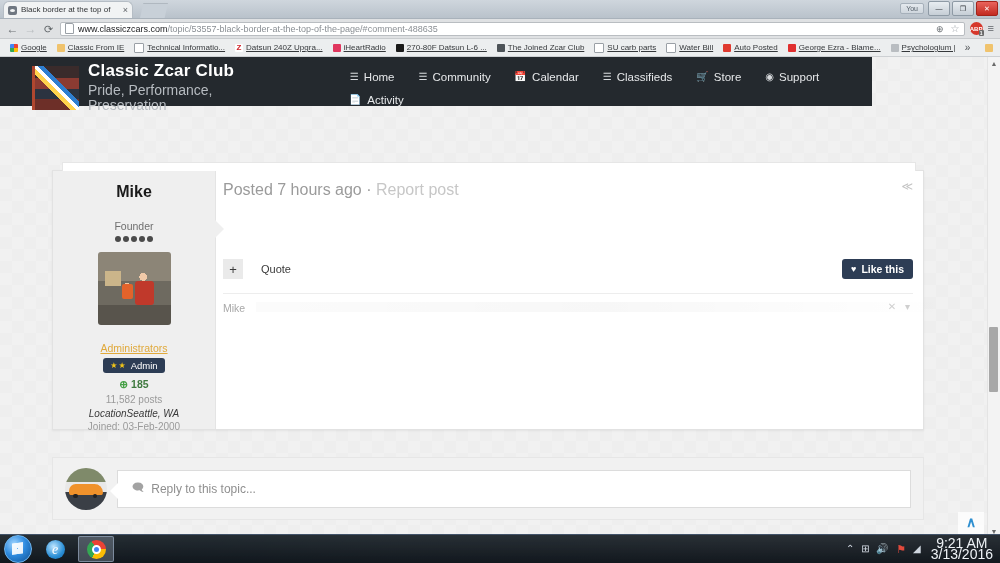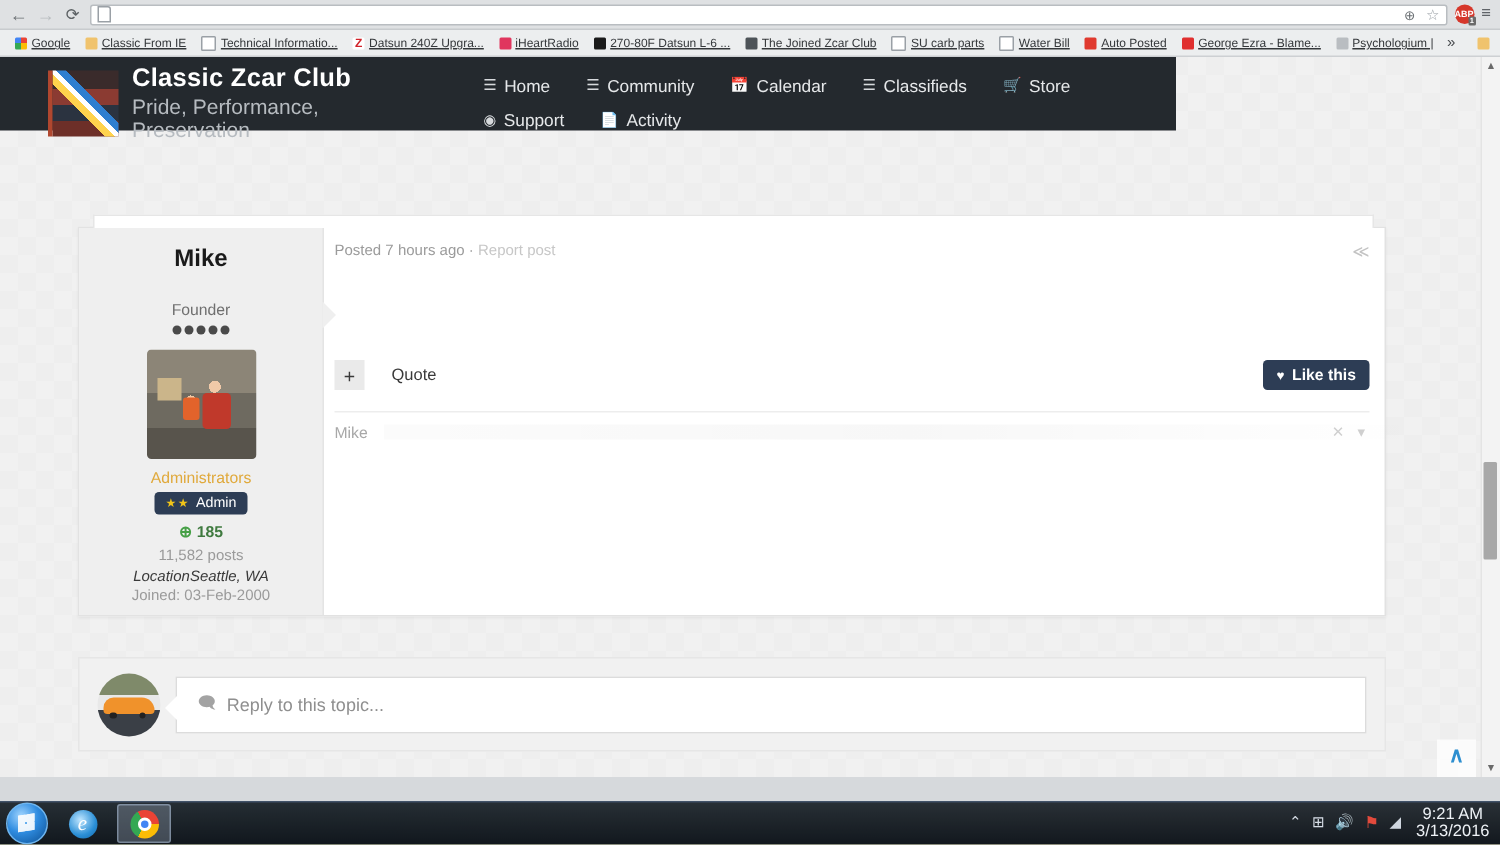--- a/index.html
+++ b/index.html
@@ -137,21 +137,21 @@
     position:absolute;inset:0;
     background-color:#f1f1f1;
     background-image:
       linear-gradient(45deg,rgba(0,0,0,.012) 25%,transparent 25%,transparent 75%,rgba(0,0,0,.012) 75%),
       linear-gradient(45deg,rgba(0,0,0,.012) 25%,transparent 25%,transparent 75%,rgba(0,0,0,.012) 75%);
     background-size:24px 24px;
     background-position:0 0,12px 12px;
   }
   
   .siteheader{
-    position:absolute;left:0;top:0;width:784px;height:49px;background:#24292e;
+    position:absolute;left:0;top:0;width:872px;height:49px;background:#24292e;
     display:flex;align-items:flex-start;
   }
   .brandwrap{display:flex;align-items:center;gap:9px;padding-left:32px;padding-top:5px;}
   .logo{
     width:44px;height:44px;flex:0 0 auto;
     background:
       linear-gradient(45deg,transparent 40%, #ffd34d 40%, #ffd34d 47%, #ffffff 47%, #ffffff 53%, #2f7fd0 53%, #2f7fd0 60%, transparent 60%),
       linear-gradient(180deg,#3a2b2b 0 28%,#8b3b32 28% 52%,#2b3340 52% 76%,#6d2f28 76% 100%);
     border-left:3px solid #b0472f;
   }
@@ -194,33 +194,33 @@
     width:73px;height:73px;margin:10px auto 0;border-radius:3px;
     background:
       radial-gradient(circle at 62% 34%, #f0c9a8 0 6%, transparent 6%),
       radial-gradient(circle at 40% 46%, #f2c9a4 0 5%, transparent 5%),
       linear-gradient(180deg,#8c8577 0 40%,#6e6a60 40% 72%,#58544c 72% 100%);
       position:relative;overflow:hidden;
   }
   .avatar .shirt{position:absolute;left:52%;top:40%;width:26%;height:32%;background:#c0392b;border-radius:3px;}
   .avatar .kid{position:absolute;left:33%;top:44%;width:16%;height:20%;background:#e2632b;border-radius:2px;}
   .avatar .sign{position:absolute;left:10%;top:26%;width:22%;height:20%;background:#cbb58a;}
-  .grouplink{font-size:10.5px;color:#e0a93b;margin-top:7px;}
+  .grouplink{font-size:10.5px;color:#e0a93b;margin-top:17px;text-decoration:underline;}
   .adminbadge{
     display:inline-flex;align-items:center;gap:4px;margin-top:3px;
     background:#2d3d55;color:#fff;font-size:9.5px;border-radius:3px;padding:2px 7px;
   }
   .adminbadge .stars{color:#f0c419;font-size:8px;letter-spacing:1px;}
   .repline{margin-top:5px;font-size:10.5px;color:#3f7a3f;font-weight:bold;}
   .repline .repico{color:#46a046;}
   .postcount{font-size:10px;color:#9a9a9a;margin-top:4px;}
   .locline{font-size:10px;color:#3a3a3a;margin-top:3px;font-style:italic;}
   .joinline{font-size:10px;color:#9a9a9a;margin-top:2px;}
   .bodycol{flex:1 1 auto;position:relative;padding:10px 18px 0 7px;box-sizing:border-box;}
-  .metaline{font-size:10px;color:#9b9b9b;padding-left:0;}
+  .metaline{font-size:16px;color:#9b9b9b;padding-left:0;}
   .metaline .reportlink{color:#c7c7c7;}
   .posttext{font-size:12.5px;color:#2b2b2b;margin-top:20px;}
   .sharebtn{position:absolute;right:10px;top:9px;font-size:11px;color:#c3c3c3;}
   .actionrow{position:absolute;left:7px;right:10px;top:88px;display:flex;align-items:center;}
   .plusbtn{
     width:20px;height:20px;background:#eaeaea;color:#3a3a3a;font-size:13px;
     display:flex;align-items:center;justify-content:center;line-height:13px;
   }
   .quotebtn{font-size:11px;color:#3a3a3a;margin-left:18px;}
   .likebtn{
@@ -318,36 +318,51 @@
     position:relative;
   }
   .chromeico::after{
     content:"";position:absolute;left:5px;top:5px;width:9px;height:9px;border-radius:50%;
     background:#4285f4;border:2px solid #fff;box-sizing:border-box;
   }
   .tray{margin-left:auto;display:flex;align-items:center;gap:7px;padding-right:7px;}
   .trayico{color:#d6dde6;font-size:10px;line-height:10px;}
   .trayico.net{color:#cfd6df;}
   .trayico.flag{color:#e24a3c;font-size:11px;}
-  .clock{color:#eef2f6;font-size:11px;text-align:center;line-height:11px;padding-left:3px;}
+  .clock{color:#eef2f6;font-size:14px;text-align:center;line-height:11px;padding-left:3px;}
 </style>
 </head>
 <body>
 
 <div id="desktop"></div>
 
 <div id="browser">
 
+  <div class="tabstrip">
+    <div class="tab">
+      <span class="favicon"></span>
+      <span class="tabtitle">Black border at the top of</span>
+      <span class="tabclose">×</span>
+    </div>
+    <div class="newtab"></div>
+    <div class="wincontrols">
+      <span class="yousig">You</span>
+      <span class="winbtn">—</span>
+      <span class="winbtn">❐</span>
+      <span class="winbtn close">✕</span>
+    </div>
+  </div>
 
   <div class="toolbar">
     <span class="navicon">←</span>
     <span class="navicon fwd">→</span>
     <span class="navicon reload">⟳</span>
     <div class="omnibox">
       <span class="pageicon"></span>
+      <span class="urltext"><span class="host">www.classiczcars.com</span><span class="path">/topic/53557-black-border-at-the-top-of-the-page/#comment-488635</span></span>
       <span class="zoomicon">⊕</span>
       <span class="star">☆</span>
     </div>
     <span class="adblock">
       <span>ABP</span>
       <span class="cnt">1</span>
     </span>
     <span class="menuicon">≡</span>
   </div>
 

